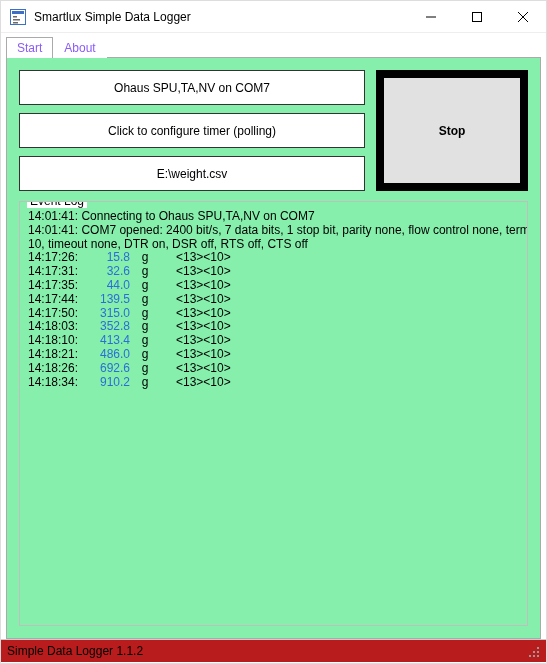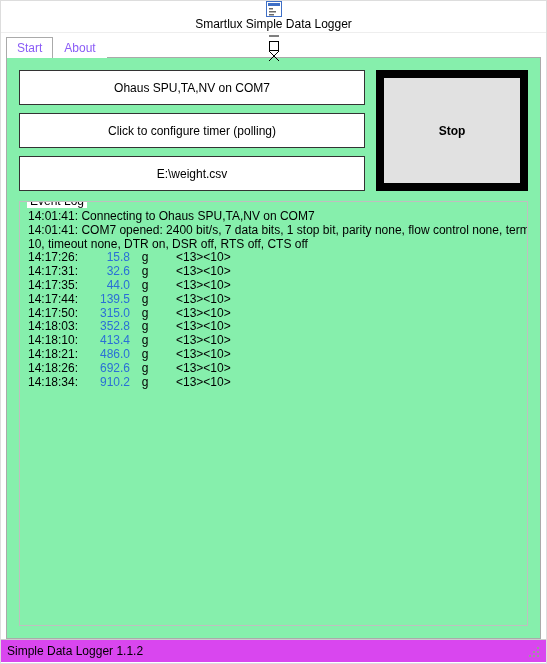--- a/index.html
+++ b/index.html
@@ -11,21 +11,20 @@
     height: 664px;
     overflow: hidden;
     border: 1px solid #ddd;
   }
   .titlebar {
     height: 32px;
     display: flex;
     align-items: center;
     background: #fff;
     border-bottom: 1px solid #eee;
-    flex-direction: column;
   }
   .titlebar .app-icon {
     width: 16px; height: 16px;
     margin: 0 8px 0 9px;
     display: inline-flex;
   }
   .titlebar .title {
     font-size: 12px;
     color: #000;
     flex: 0 0 auto;
@@ -122,21 +121,21 @@
   }
   .log-line { white-space: pre; }
   .data-row { display: flex; }
   .data-row .ts { width: 58px; }
   .data-row .val { width: 44px; text-align: right; color: #2a6fd6; }
   .data-row .unit { width: 30px; text-align: center; }
   .data-row .raw { padding-left: 16px; }
   .statusbar {
     height: 23px;
     border-top: 1px solid #ccc;
-    background: #d946ef;
+    background: #b91c1c;
     display: flex;
     align-items: center;
     padding: 0 6px;
     font-size: 12px;
     justify-content: space-between;
   }
   .grip {
     width: 14px; height: 14px;
     display: inline-block;
     background:

